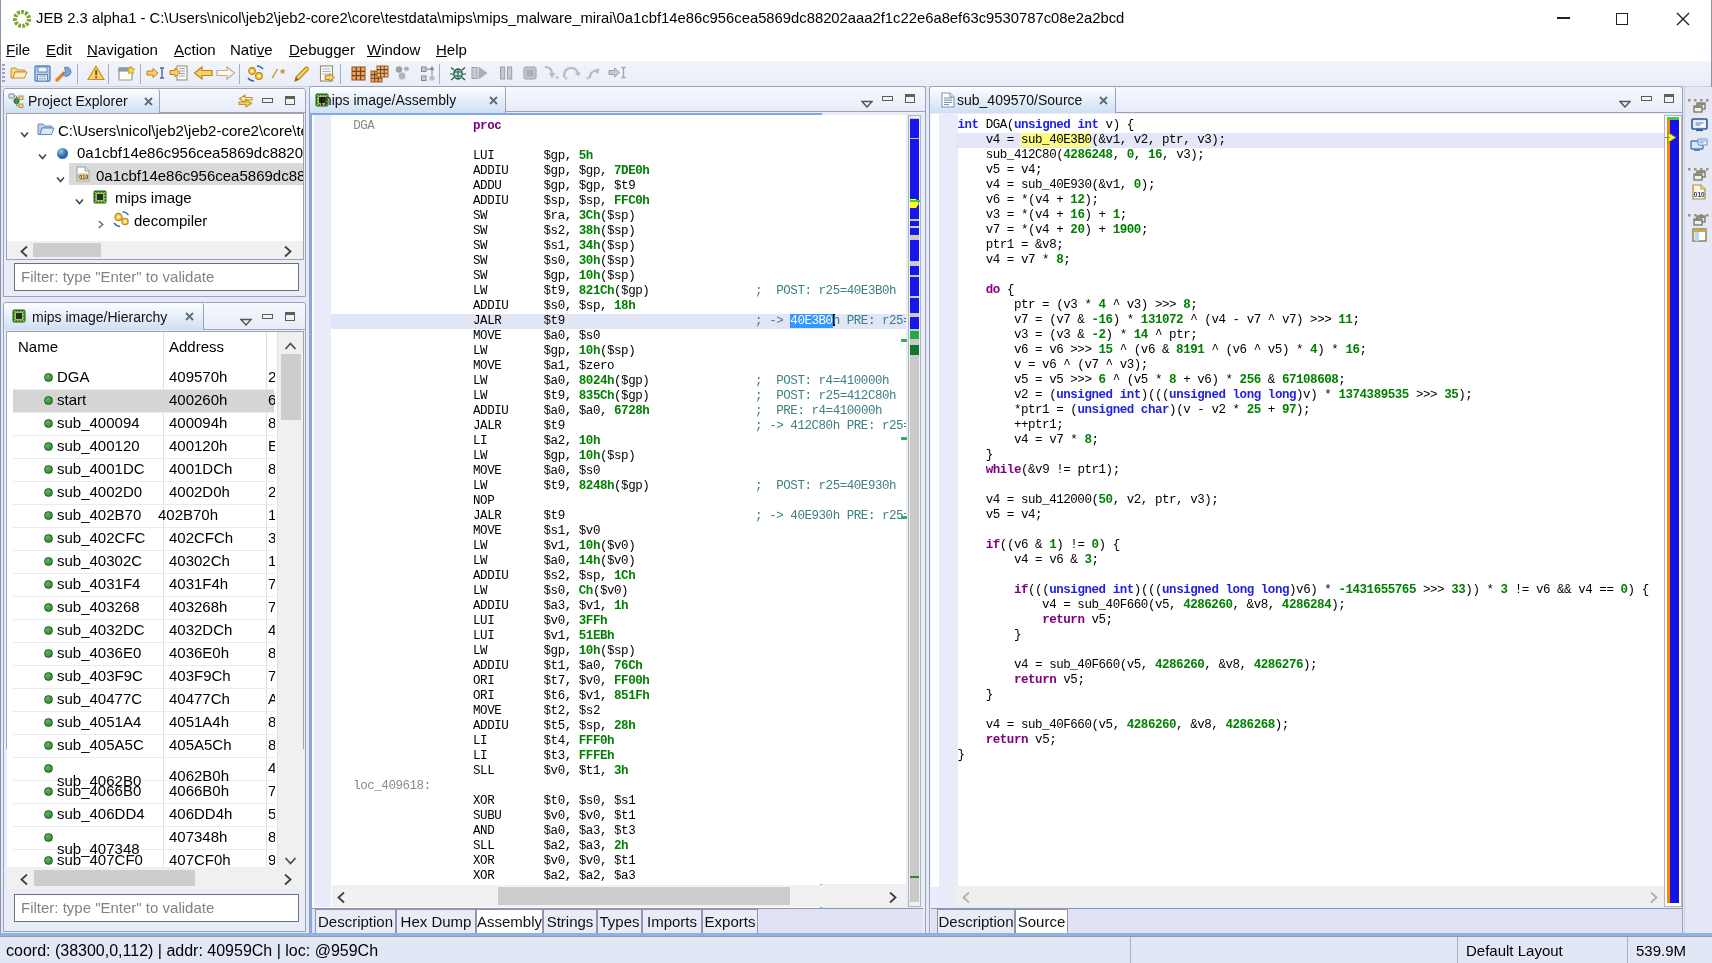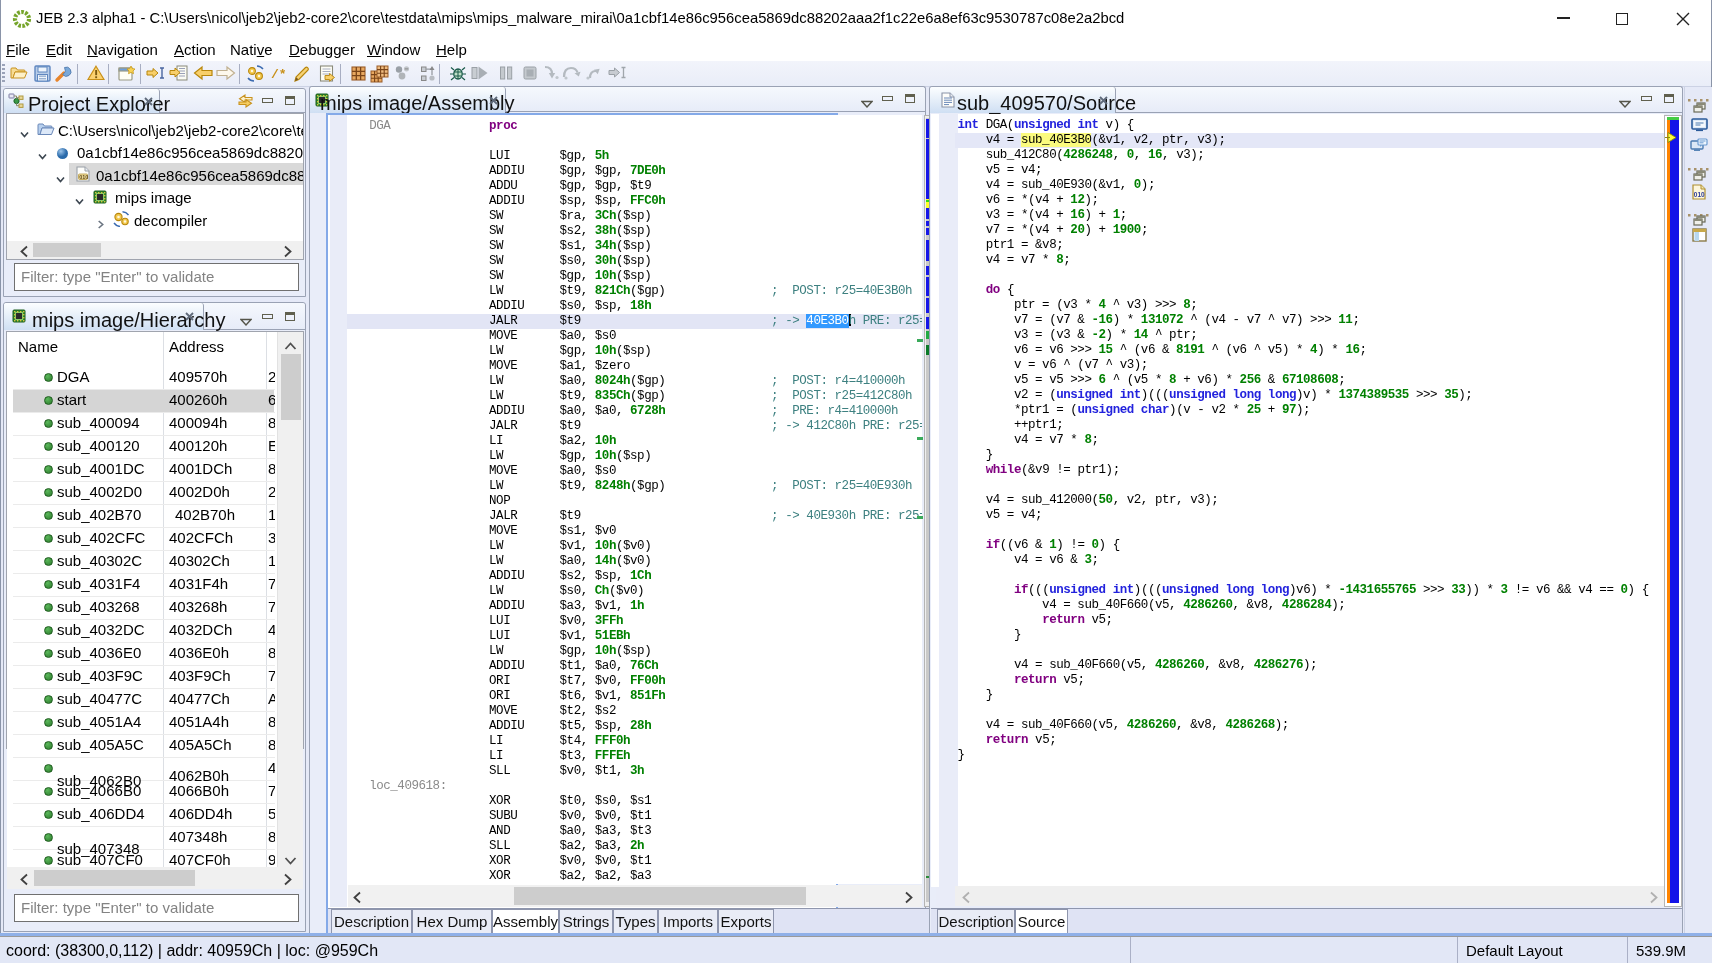--- a/index.html
+++ b/index.html
@@ -10,21 +10,21 @@
 .g{color:#008000}.p{color:#800080}.b{color:#2222dd}.t{color:#3d8080}.gy{color:#8a8a8a}
 .yel{background:#fbfb7e}
 .selblue{background:#3399ff;color:#fff}
 .caret{display:inline-block;width:2px;height:12px;background:#000;vertical-align:-2px}
 .tclose{position:absolute;font-size:12px;font-weight:bold;color:#5f6a7a;line-height:11px}
 .panel{position:absolute;border:1px solid #9aa2b4;border-radius:3px 3px 0 0;background:#e9edf9}
 .tabbar{position:absolute;left:0;top:0;right:0;height:25px;
  background:linear-gradient(#f5f8fd,#e7ecf8);border-radius:3px 3px 0 0;border-bottom:1px solid #9aa2b4}
 .atab{position:absolute;top:0;height:25px;background:linear-gradient(#fcfeff,#cfdff3);
  border-right:1px solid #9aa2b4;border-radius:3px 3px 0 0}
-.atab .lbl{position:absolute;top:5px;font-size:20px;color:#111;white-space:nowrap}
+.atab .lbl{position:absolute;top:5px;font-size:14px;color:#111;white-space:nowrap}
 .ibox{position:absolute;border:1px solid #a0a4ae;background:#fff}
 .btab{position:absolute;height:25px;background:#e9ecf6;border:1px solid #8f96ad;
  font-size:15px;color:#111;text-align:center;line-height:23px}
 .btab.sel{background:#fff;border-bottom:1px solid #fff}
 .trow{position:absolute;font-size:15px;color:#000;white-space:nowrap}
 .hsc{position:absolute;background:#f0f0f0}
 .thumb{position:absolute;background:#cdcdcd}
 .filter{position:absolute;background:#fff;border:1px solid #707070;font-size:15px;color:#838383}
 .sep{position:absolute;width:1px;background:#aab0c6}
 .cell{position:absolute;font-size:15px;color:#000;white-space:nowrap}
@@ -352,21 +352,21 @@
 <div class="cell" style="left:162px;top:128px">4001DCh</div>
 <div class="cell" style="left:261px;top:128px;width:7px;overflow:hidden">8</div>
 <div class="abs" style="left:6px;top:172px;width:262px;height:1px;background:#ebebeb"></div>
 <div class="abs" style="left:37px;top:156px;width:9px;height:9px;border-radius:50%;background:radial-gradient(circle at 35% 30%,#5cb85c,#2a7a2a);border:1px solid #1e5c1e"></div>
 <div class="cell" style="left:50px;top:151px">sub_4002D0</div>
 <div class="cell" style="left:162px;top:151px">4002D0h</div>
 <div class="cell" style="left:261px;top:151px;width:7px;overflow:hidden">2</div>
 <div class="abs" style="left:6px;top:195px;width:262px;height:1px;background:#ebebeb"></div>
 <div class="abs" style="left:37px;top:179px;width:9px;height:9px;border-radius:50%;background:radial-gradient(circle at 35% 30%,#5cb85c,#2a7a2a);border:1px solid #1e5c1e"></div>
 <div class="cell" style="left:50px;top:174px">sub_402B70</div>
-<div class="cell" style="left:168px;top:174px">402B70h</div>
+<div class="cell" style="left:151px;top:174px">402B70h</div>
 <div class="cell" style="left:261px;top:174px;width:7px;overflow:hidden">1</div>
 <div class="abs" style="left:6px;top:218px;width:262px;height:1px;background:#ebebeb"></div>
 <div class="abs" style="left:37px;top:202px;width:9px;height:9px;border-radius:50%;background:radial-gradient(circle at 35% 30%,#5cb85c,#2a7a2a);border:1px solid #1e5c1e"></div>
 <div class="cell" style="left:50px;top:197px">sub_402CFC</div>
 <div class="cell" style="left:162px;top:197px">402CFCh</div>
 <div class="cell" style="left:261px;top:197px;width:7px;overflow:hidden">3</div>
 <div class="abs" style="left:6px;top:241px;width:262px;height:1px;background:#ebebeb"></div>
 <div class="abs" style="left:37px;top:225px;width:9px;height:9px;border-radius:50%;background:radial-gradient(circle at 35% 30%,#5cb85c,#2a7a2a);border:1px solid #1e5c1e"></div>
 <div class="cell" style="left:50px;top:220px">sub_40302C</div>
 <div class="cell" style="left:162px;top:220px">40302Ch</div>
@@ -484,21 +484,21 @@
 <div class="tclose" style="left:178px;top:8px"><svg width="11" height="11">
         <path d="M2 2 L9 9 M9 2 L2 9" stroke="#5f6a7a" stroke-width="1.8"></path>
       </svg></div>
 <div style="position:absolute;left:551px;top:7px"><svg width="12" height="8">
         <path d="M1 1.5 L11 1.5 L6 7 Z" fill="none" stroke="#55554a" stroke-width="1.4"></path>
       </svg></div>
 <div style="position:absolute;left:572px;top:9px;width:11px;height:5px;border:1.4px solid #60604e"></div>
 <div style="position:absolute;left:595px;top:7px;width:10px;height:9px;border:1.4px solid #60604e">
       <div style="height:2.4px;background:#60604e"></div>
     </div>
-<div class="abs" style="left:16px;top:26px;width:512px;height:822px;border:2px solid #84a9e8;background:#fff">
+<div class="abs" style="left:0;top:26px;width:512px;height:822px;border:2px solid #84a9e8;background:#fff">
 <div class="abs" style="left:2px;top:0;width:17px;height:792px;background:#e9ecf8"></div>
 <div class="abs" style="left:19px;top:0;width:575px;height:769px;background:#fff;overflow:hidden">
 <div class="abs" style="left:0;top:199px;width:575px;height:15px;background:#e2e5f5"></div>
 <pre class="abs" style="left:1px;top:3.5px"><span class="gy">   DGA</span>              <b class="p">proc</b>
 
                     LUI       $gp, <b class="g">5h</b>
                     ADDIU     $gp, $gp, <b class="g">7DE0h</b>
                     ADDU      $gp, $gp, $t9
                     ADDIU     $sp, $sp, <b class="g">FFC0h</b>
                     SW        $ra, <b class="g">3Ch</b>($sp)

